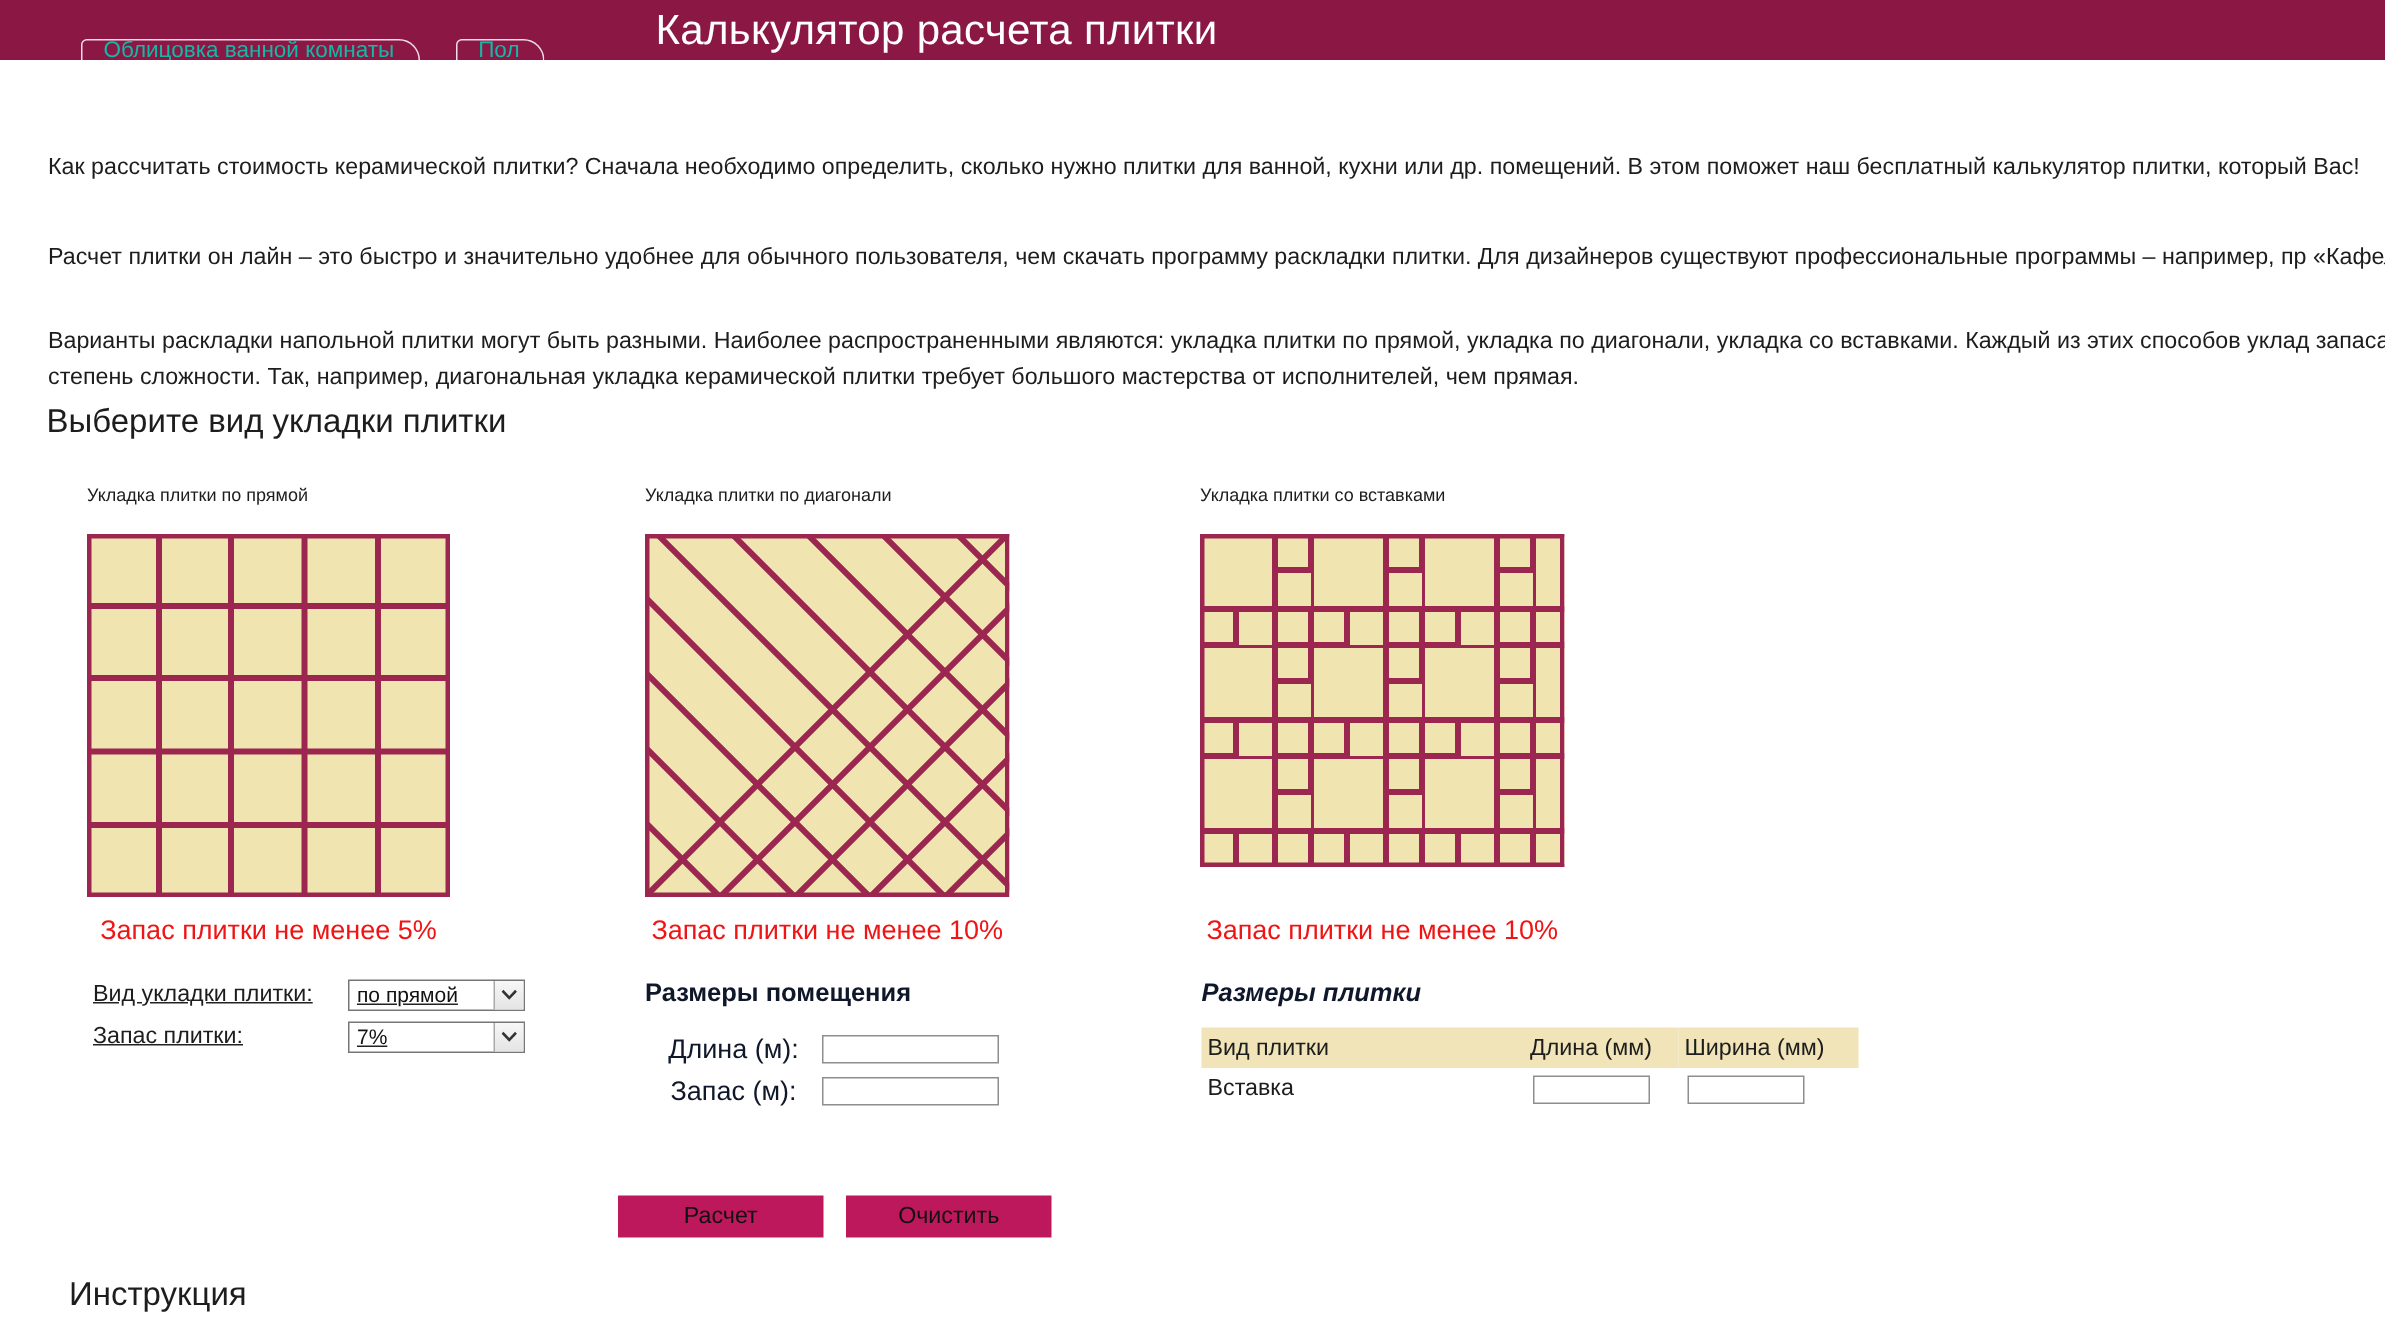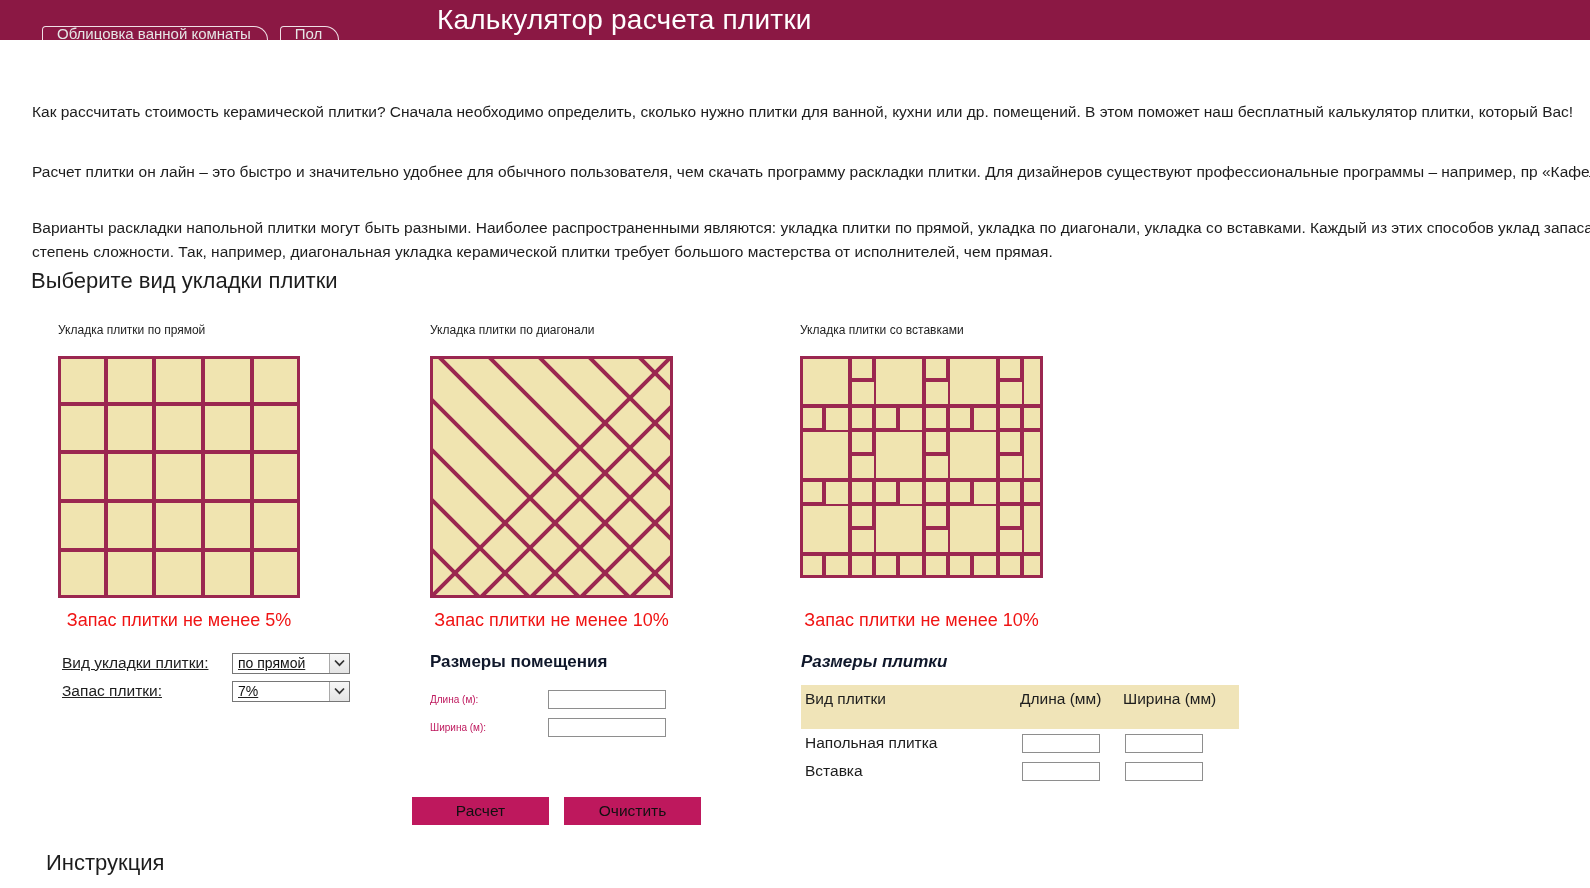--- a/index.html
+++ b/index.html
@@ -31,30 +31,31 @@
     align-items: flex-end;
     gap: 12px;
   }
   .tab {
     position: relative;
     height: 14px;
     box-sizing: border-box;
     padding: 0 16px 0 14px;
     display: flex;
     align-items: center;
-    color: #e5e5e5;
+    color: #14b8a6;
     font-size: 15px;
     line-height: 1;
     white-space: nowrap;
     border: 1px solid #f0dfe6;
     border-bottom: none;
     border-top-left-radius: 6px;
     border-top-right-radius: 22px;
     background: transparent;
     cursor: pointer;
+    margin-left: 12px;
   }
   .header-title {
     position: absolute;
     left: 437px;
     top: 4px;
     color: #ffffff;
     font-size: 28px;
     letter-spacing: .2px;
     white-space: nowrap;
   }
@@ -183,23 +184,24 @@
   }
   #room-dims .block-title { margin-bottom: 15px; }
   .dim-row {
     display: flex;
     align-items: center;
     height: 24px;
     margin-bottom: 4px;
   }
   .dim-label {
     width: 118px;
-    font-size: 10px;
-    color: #be185d;
-    white-space: nowrap;
+    font-size: 18px;
+    color: #0f172a;
+    white-space: nowrap;
+    text-align: center;
   }
   .txtbox {
     width: 118px;
     height: 19px;
     box-sizing: border-box;
     background: #ffffff;
     border: 1px solid #8e8e8e;
     font-family: "Liberation Sans", sans-serif;
     font-size: 13px;
     padding: 0 3px;
@@ -216,21 +218,21 @@
   table.tile-table {
     border-collapse: collapse;
     font-size: 15.5px;
     color: #1d1d1d;
   }
   table.tile-table thead th {
     background: #f0e4b8;
     font-weight: normal;
     text-align: left;
     height: 27px;
-    padding: 0 6px 17px 4px;
+    padding: 0 6px 0 4px;
     white-space: nowrap;
   }
   table.tile-table thead th.c-name { width: 205px; }
   table.tile-table thead th.c-len  { width: 93px; }
   table.tile-table thead th.c-wid  { width: 110px; }
   table.tile-table tbody td {
     height: 28px;
     padding: 0 6px 0 4px;
     white-space: nowrap;
     vertical-align: middle;
@@ -390,46 +392,37 @@
     </div>
   </div>
 
   <div id="room-dims">
     <div class="block-title">Размеры помещения</div>
     <div class="dim-row">
       <div class="dim-label">Длина (м):</div>
       <input class="txtbox" type="text" value="" style="">
     </div>
     <div class="dim-row">
-      <div class="dim-label">Ширина (м):</div>
+      <div class="dim-label">Запас (м):</div>
       <input class="txtbox" type="text" value="" style="">
     </div>
   </div>
 
   <div id="tile-dims">
     <div class="block-title">Размеры плитки</div>
     <table class="tile-table">
       <thead>
         <tr>
           <th class="c-name">Вид плитки</th>
           <th class="c-len">Длина (мм)</th>
           <th class="c-wid">Ширина (мм)</th>
         </tr>
       </thead>
       <tbody>
         <tr>
-          <td>Напольная плитка</td>
-          <td class="cell-input">
-            <input class="tbl-input" type="text" value="" style="">
-          </td>
-          <td class="cell-input">
-            <input class="tbl-input" type="text" value="" style="">
-          </td>
-        </tr>
-        <tr>
           <td>Вставка</td>
           <td class="cell-input">
             <input class="tbl-input" type="text" value="" style="">
           </td>
           <td class="cell-input">
             <input class="tbl-input" type="text" value="" style="">
           </td>
         </tr>
       </tbody>
     </table>

